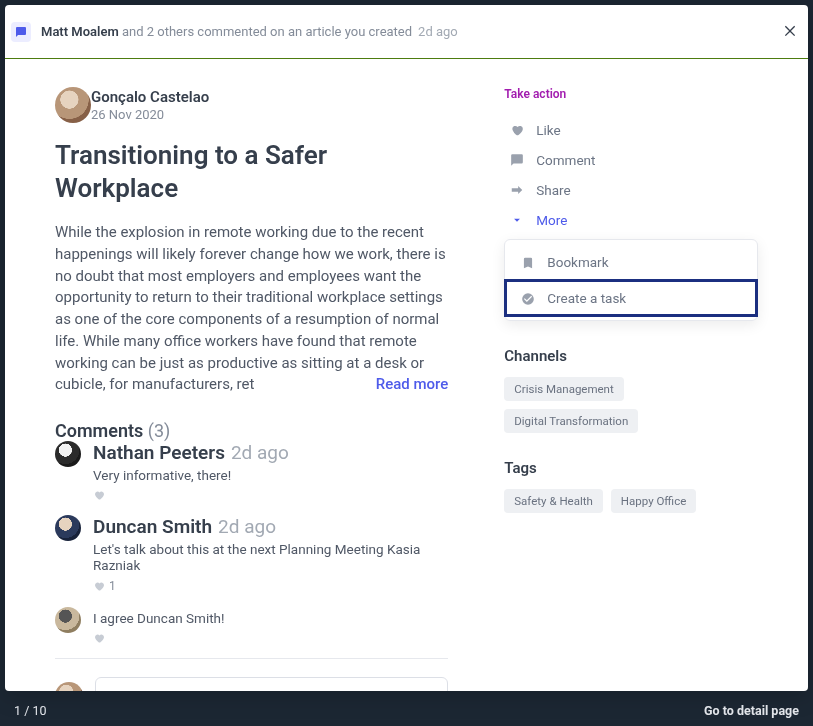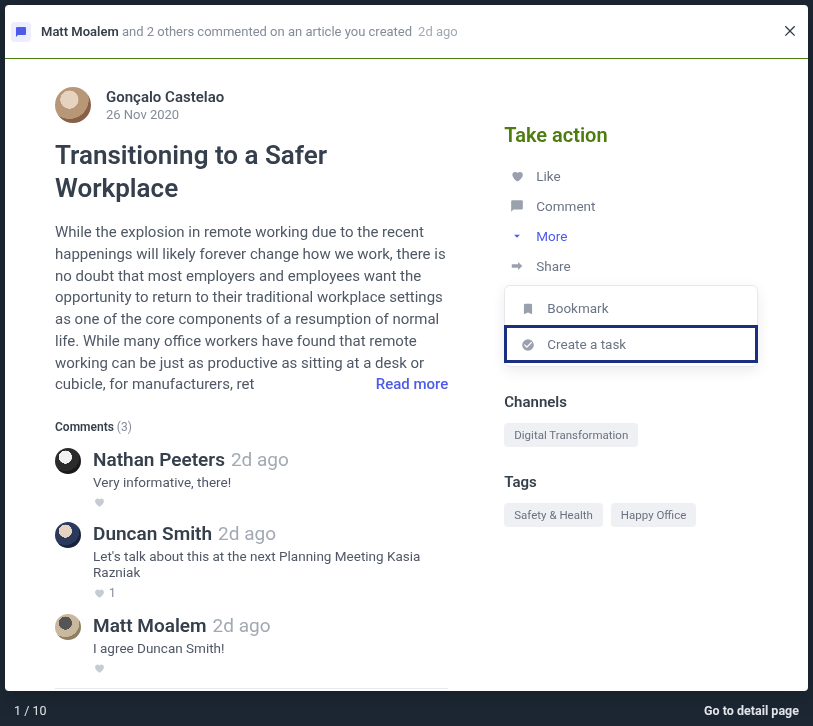--- a/index.html
+++ b/index.html
@@ -8,48 +8,48 @@
 .notif-bar { display:flex; align-items:center; padding:12px 6px; border-bottom:1px solid #4d7c0f; }
 .notif-icon { width:20px; height:20px; background:#ecedff; border-radius:4px; display:flex; align-items:center; justify-content:center; margin-right:10px; }
 .notif-icon svg { width:12px; height:12px; fill:#4e5bea; }
 .notif-text { font-size:13px; color:#848c99; }
 .notif-text .bold { color:#363f4c; font-weight:600; }
 .notif-text .time { margin-left:6px; color:#a2a9b3; }
 .close-btn { margin-left:auto; cursor:pointer; color:#363f4c; font-size:18px; padding:4px; }
 .content { flex:1; display:flex; padding:28px 50px 20px 50px; overflow:auto; gap:56px; }
 .main-col { flex:1.55; min-width:0; }
 .side-col { flex:1; min-width:0; }
-.author-row { display:flex; align-items:center; gap:15px; margin-bottom:16px; }
+.author-row { display:flex; align-items:center; gap:0; margin-bottom:16px; }
 .avatar { width:36px; height:36px; border-radius:50%; background:#c7b8a8; flex-shrink:0; }
 .avatar.a1 { background:radial-gradient(circle at 40% 35%,#e6d3bf 28%,#b89678 29% 60%,#876047 61%); }
 .avatar.a2 { background:radial-gradient(circle at 40% 35%,#f2f2f2 28%,#2b2b2b 29% 60%,#1a1a1a 61%); }
 .avatar.a3 { background:radial-gradient(circle at 40% 35%,#e6d3bf 28%,#2b3a5c 29% 60%,#18223a 61%); }
 .avatar.a4 { background:radial-gradient(circle at 40% 35%,#555 28%,#c9b89d 29% 60%,#8f7e60 61%); }
 .avatar.sm { width:28px; height:28px; }
 .author-name { font-weight:600; font-size:15px; color:#363f4c; }
 .author-date { font-size:13px; color:#848c99; margin-top:1px; }
 .article-title { font-size:26px; font-weight:600; color:#363f4c; margin-bottom:18px; line-height:1.25; }
 .article-body { font-size:15px; color:#505866; line-height:1.45; position:relative; }
 .read-more { color:#4e5bea; font-weight:500; float:right; cursor:pointer; }
-.comments-hdr { font-size:12px; font-weight:600; color:#363f4c; margin-top:24px; margin-bottom:14px; }
+.comments-hdr { font-size:18px; font-weight:600; color:#363f4c; margin-top:24px; }
 .comments-hdr .cnt { color:#848c99; font-weight:400; }
 .comment { display:flex; gap:12px; margin-bottom:14px; }
 .comment .avatar { width:26px; height:26px; }
 .c-body { flex:1; }
 .c-head { font-size:19px; }
 .c-name { font-weight:600; color:#363f4c; margin-right:6px; }
 .c-time { color:#a2a9b3; }
 .c-text { font-size:13.5px; color:#505866; margin-top:3px; }
 .c-like { display:flex; align-items:center; gap:4px; margin-top:6px; }
 .c-like svg { width:12px; height:12px; fill:#c7ccd4; }
 .c-like span { font-size:12px; color:#848c99; }
 .add-comment { display:flex; gap:12px; margin-top:10px; align-items:center; border-top:1px solid #e6e8ed; padding-top:18px; }
 .add-input { flex:1; border:1px solid #dcdfe6; border-radius:6px; padding:10px 14px; font-size:13.5px; color:#363f4c; outline:none; }
 .add-input::placeholder { color:#a6adb8; }
-.side-title { font-size:20px; font-weight:600; color:#4d7c0f; margin-bottom:14px;margin-top:36px; }
+.side-title { font-size:12px; font-weight:600; color:#a21caf; margin-bottom:14px; }
 .action { display:flex; align-items:center; gap:12px; padding:7px 6px; font-size:13.5px; color:#6c7585; cursor:pointer; }
 .action svg { width:14px; height:14px; fill:#9aa1ad; flex-shrink:0; }
 .more-menu { margin-top:4px; border:1px solid #e6e8ed; border-radius:6px; box-shadow:0 4px 14px rgba(0,0,0,.08); padding:4px 0; background:#fff; }
 .more-item { display:flex; align-items:flex-end; gap:12px; padding:10px 16px; font-size:13.5px; color:#6c7585; cursor:pointer; }
 .more-item svg { width:14px; height:14px; fill:#9aa1ad; flex-shrink:0; }
 .more-item.highlight { outline:3px solid #1b2f80; outline-offset:-2px; }
 .sect-title { font-size:15px; font-weight:600; color:#363f4c; margin-top:26px; margin-bottom:12px; }
 .chips { display:flex; flex-wrap:wrap; gap:8px; }
 .chip { background:#eef0f3; color:#6a7280; font-size:11.5px; padding:5px 10px; border-radius:4px; cursor:pointer; }
 .footer { position:absolute; bottom:0; left:0; right:0; height:32px; display:flex; align-items:center; padding:0 14px; color:#e1e4e9; font-size:12.5px; }
@@ -123,21 +123,20 @@
                 <path d="M12 21s-8-5.3-8-11a5 5 0 019-3 5 5 0 019 3c0 5.7-8 11-8 11z"></path>
               </svg>
               <span>1</span>
             </div>
         </div>
       </div>
 
       <div class="comment">
         <div class="avatar a4"></div>
         <div class="c-body">
-          <div class="c-head"><span class="c-name">Matt Moalem</span><span class="c-time">2d ago</span></div>
           <div class="c-text">I agree Duncan Smith!</div>
           <div class="c-like">
               <svg viewBox="0 0 24 24">
                 <path d="M12 21s-8-5.3-8-11a5 5 0 019-3 5 5 0 019 3c0 5.7-8 11-8 11z"></path>
               </svg>
             </div>
         </div>
       </div>
 
       <div class="add-comment">
@@ -154,50 +153,51 @@
             <path d="M12 21s-8-5.3-8-11a5 5 0 019-3 5 5 0 019 3c0 5.7-8 11-8 11z"></path>
           </svg>
         <span>Like</span>
       </div>
       <div class="action">
         <svg viewBox="0 0 24 24">
             <path d="M20 2H4a2 2 0 00-2 2v18l4-4h14a2 2 0 002-2V4a2 2 0 00-2-2z"></path>
           </svg>
         <span>Comment</span>
       </div>
+      <div class="action">
+        <svg viewBox="0 0 24 24">
+            <path d="M14 9V5l7 7-7 7v-4H3V9h11z"></path>
+          </svg>
+        <span>Share</span>
+      </div>
       <div class="action" style="color:#4e5bea">
         <svg viewBox="0 0 24 24" style="fill:#4e5bea">
             <path d="M7 10l5 5 5-5z"></path>
           </svg>
         <span>More</span>
-      </div>
-      <div class="action">
-        <svg viewBox="0 0 24 24">
-            <path d="M14 9V5l7 7-7 7v-4H3V9h11z"></path>
-          </svg>
-        <span>Share</span>
       </div>
 
       <div class="more-menu">
         <div class="more-item">
           <svg viewBox="0 0 24 24">
               <path d="M17 3H7a2 2 0 00-2 2v16l7-3 7 3V5a2 2 0 00-2-2z"></path>
             </svg>
           <span>Bookmark</span>
         </div>
         <div class="more-item highlight">
           <svg viewBox="0 0 24 24">
               <path d="M12 2a10 10 0 100 20 10 10 0 000-20zm-2 15l-5-5 1.4-1.4L10 14.2l7.6-7.6L19 8l-9 9z"></path>
             </svg>
           <span>Create a task</span>
         </div>
       </div>
 
       <div class="sect-title">Channels</div>
       <div class="chips">
+        <div class="chip">Crisis Management</div>
         <div class="chip">Digital Transformation</div>
       </div>
 
       <div class="sect-title">Tags</div>
       <div class="chips">
         <div class="chip">Safety &amp; Health</div>
         <div class="chip">Happy Office</div>
       </div>
     </div>
 

